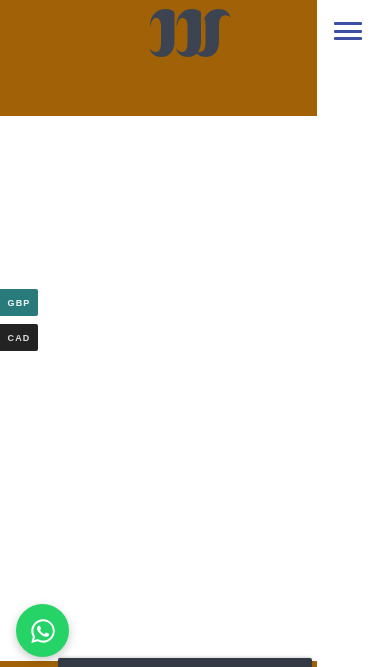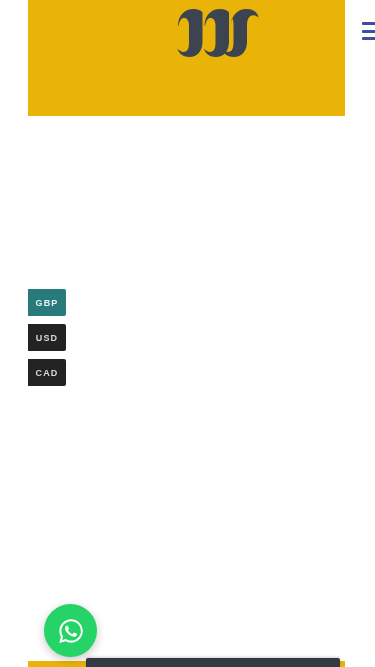--- a/index.html
+++ b/index.html
@@ -11,22 +11,21 @@
     position:relative;
     overflow:hidden;
     -webkit-font-smoothing:antialiased;
   }
 
   
   #page {
     position:relative;
     width:317px;
     height:667px;
-    background:#eab308;
-    margin-left:28px;
+    background:#a16207;
   }
 
   
   .logo-row {
     position:absolute;
     left:0; top:0;
     width:375px; height:66px;
   }
   .logo-mark {
     position:absolute;
@@ -240,21 +239,20 @@
     <div class="account-pill">
       <span class="label">My account</span>
       <span class="chev">›</span>
     </div>
   </div>
 
   <div class="content-blank"></div>
 
   <div class="currency-switcher">
     <div class="cur-tab active">GBP</div>
-    <div class="cur-tab">USD</div>
     <div class="cur-tab">CAD</div>
   </div>
 
   <div class="whatsapp-fab" aria-label="Chat on WhatsApp">
     <svg viewBox="0 0 32 32" width="32" height="32">
       <path fill="#ffffff" d="M16.05 4.2c-6.46 0-11.7 5.24-11.7 11.7 0 2.06.54 4.07 1.56 5.85L4.3 27.9l6.3-1.65a11.65 11.65 0 0 0 5.45 1.39h.01c6.45 0 11.69-5.25 11.69-11.7 0-3.13-1.22-6.06-3.43-8.27a11.6 11.6 0 0 0-8.27-3.47zm0 21.4h-.01c-1.73 0-3.43-.47-4.91-1.35l-.35-.21-3.64.95.97-3.55-.23-.37a9.7 9.7 0 0 1-1.49-5.17c0-5.37 4.37-9.73 9.74-9.73 2.6 0 5.05 1.02 6.89 2.86a9.67 9.67 0 0 1 2.85 6.88c0 5.37-4.37 9.69-9.72 9.69z"></path>
       <path fill="#ffffff" d="M21.38 18.5c-.29-.15-1.73-.86-2-.95-.27-.1-.46-.15-.66.14-.2.3-.76.96-.93 1.15-.17.2-.34.22-.63.07-.29-.14-1.24-.45-2.35-1.45-.87-.77-1.46-1.73-1.63-2.02-.17-.3-.02-.45.13-.6.13-.13.29-.34.44-.51.14-.17.19-.3.29-.49.1-.2.05-.37-.02-.52-.08-.14-.66-1.59-.9-2.18-.24-.57-.48-.49-.66-.5l-.56-.01c-.2 0-.52.07-.79.37-.27.3-1.04 1.01-1.04 2.47s1.06 2.86 1.21 3.06c.15.2 2.09 3.19 5.06 4.47.71.31 1.26.49 1.69.62.71.23 1.35.19 1.86.12.57-.08 1.73-.71 1.98-1.39.24-.69.24-1.27.17-1.4-.07-.13-.26-.2-.55-.35z"></path>
     </svg>
   </div>
 

